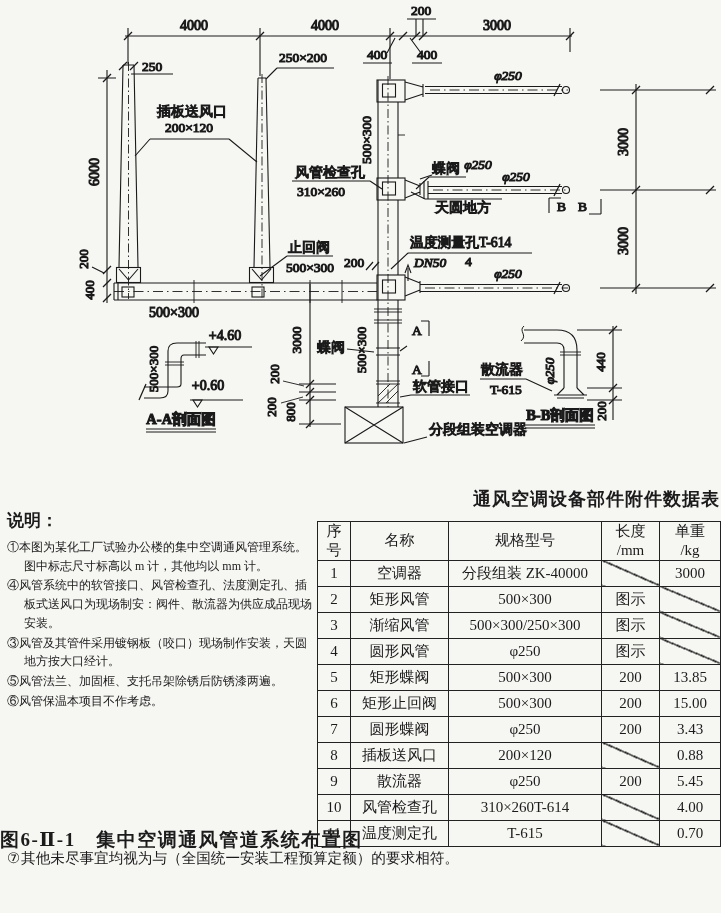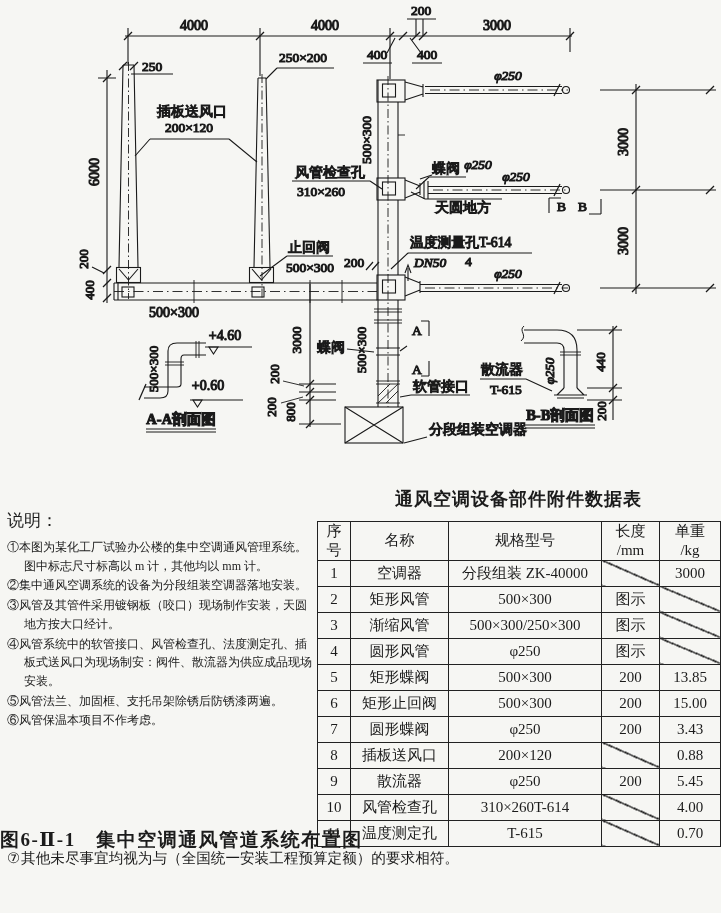--- a/index.html
+++ b/index.html
@@ -7,26 +7,26 @@
     width:721px;height:913px;position:relative;
     background:#f6f6f3;
     font-family:"Liberation Serif","DejaVu Serif",serif;
     color:#1b1b1b;
     overflow:hidden;
   }
   svg text{font-family:"Liberation Serif","DejaVu Serif",serif;fill:#141414;}
   .drawing{position:absolute;left:0;top:0;}
   
   .notes{position:absolute;left:7px;top:509px;width:306px;}
-  .notes-title{font-weight:normal;font-size:17px;margin-bottom:6px;}
+  .notes-title{font-weight:bold;font-size:17px;margin-bottom:6px;}
   .note-item{font-size:12px;line-height:1.56;padding-left:17px;text-indent:-17px;margin-bottom:1px;}
   .note7{position:absolute;left:7px;top:849px;width:712px;font-size:14.6px;}
   .note7 .b{margin-right:1px;}
   
-  .tbl-title{position:absolute;left:317px;top:487px;width:403px;text-align:center;
+  .tbl-title{position:absolute;left:317px;top:487px;width:403px;text-align:right;
     font-weight:bold;font-size:18px;letter-spacing:1px;}
   table.parts{position:absolute;left:317px;top:521px;border-collapse:collapse;table-layout:fixed;}
   table.parts td,table.parts th{border:1.4px solid #222;padding:0;text-align:center;
     font-size:15px;font-weight:normal;overflow:hidden;}
   table.parts th{line-height:1.25;font-size:15px;}
   table.parts .c-no{width:32px;}
   table.parts .c-name{width:97px;}
   table.parts .c-spec{width:152px;}
   table.parts .c-len{width:57px;}
   table.parts .c-wt{width:60px;}
@@ -256,23 +256,22 @@
     <path d="M480,379 H526 M526,379 L552,391"></path>
     <text x="506" y="394" font-size="13.5" text-anchor="middle">T-615</text>
     <text x="560" y="420" font-size="14.5" text-anchor="middle" font-weight="bold">B-B剖面图</text>
     <path d="M525,425 H595 M525,428 H595"></path>
   </g>
 </svg>
 
 <div class="notes">
   <div class="notes-title">说明：</div>
   <div class="note-item"><span class="b">①</span><span>本图为某化工厂试验办公楼的集中空调通风管理系统。图中标志尺寸标高以 m 计，其他均以 mm 计。</span></div>
-  <div class="note-item"><span class="b">②</span><span>集中通风空调系统的设备为分段组装空调器落地安装。</span></div>
+  <div class="note-item"><span class="b">④</span><span>风管系统中的软管接口、风管检查孔、法度测定孔、插板式送风口为现场制安：阀件、散流器为供应成品现场安装。</span></div>
   <div class="note-item"><span class="b">③</span><span>风管及其管件采用镀钢板（咬口）现场制作安装，天圆地方按大口经计。</span></div>
-  <div class="note-item"><span class="b">④</span><span>风管系统中的软管接口、风管检查孔、法度测定孔、插板式送风口为现场制安：阀件、散流器为供应成品现场安装。</span></div>
   <div class="note-item"><span class="b">⑤</span><span>风管法兰、加固框、支托吊架除锈后防锈漆两遍。</span></div>
   <div class="note-item"><span class="b">⑥</span><span>风管保温本项目不作考虑。</span></div>
 </div>
 <div class="note7"><span class="b">⑦</span><span>其他未尽事宜均视为与（全国统一安装工程预算定额）的要求相符。</span></div>
 
 <div class="tbl-title">通风空调设备部件附件数据表</div>
 <table class="parts">
   <thead>
     <tr>
       <th class="c-no">

